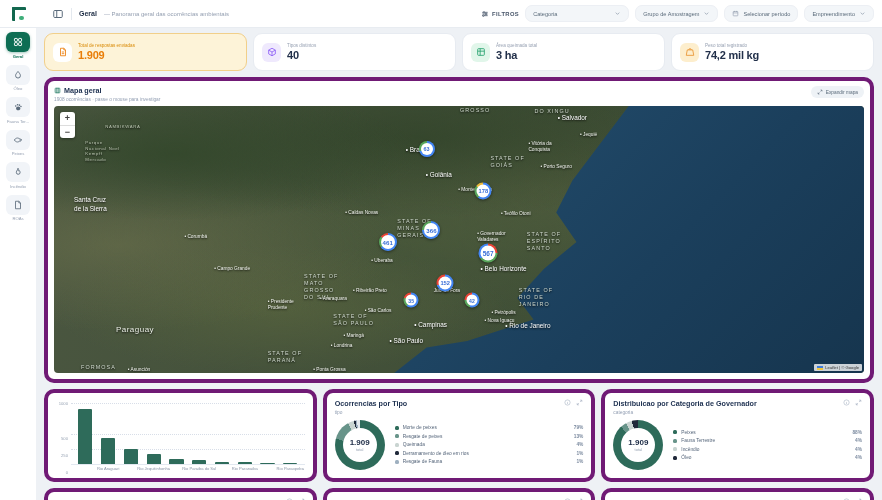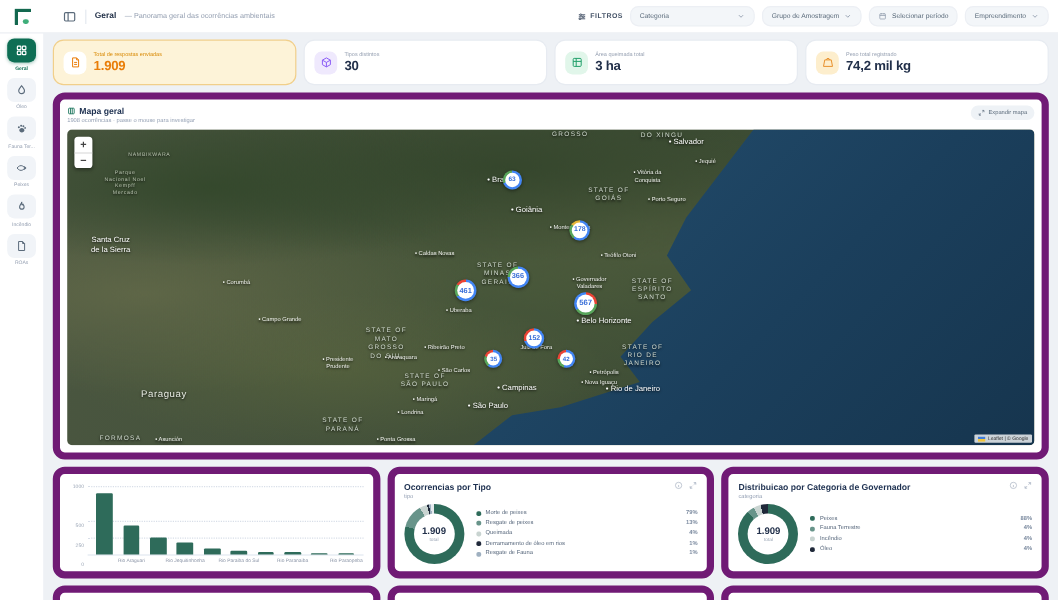--- a/index.html
+++ b/index.html
@@ -44,35 +44,35 @@
   .kpi{flex:1;height:38px;background:#fff;border:1px solid #e7ebf1;border-radius:9px;display:flex;align-items:center;gap:6px;padding:0 8px;cursor:pointer}
   .kpi.hl{background:#fdf3d8;border-color:#f1cf8a}
   .kpi-ic{width:19px;height:19px;border-radius:6px;display:flex;align-items:center;justify-content:center}
   .kpi-ic .i{width:10px;height:10px}
   .kpi-lb{font-size:4.6px;color:#98a2b3;margin-bottom:1.5px;white-space:nowrap}
   .kpi-v{font-size:11px;font-weight:700;color:#22304a;letter-spacing:-.2px;white-space:nowrap}
   .kpi.hl .kpi-lb{color:#d98a06}
   .kpi.hl .kpi-v{color:#e97d07}
 
   
-  .card{background:#fff;border:6px solid #701a75;border-radius:10px}
+  .card{background:#fff;border:4px solid #701a75;border-radius:10px}
   .c-head{display:flex;justify-content:space-between;align-items:flex-start}
   .c-title{font-size:7.2px;font-weight:700;color:#1d3050;display:flex;align-items:center;gap:3px}
   .c-sub{font-size:4.8px;color:#94a0b4;margin-top:1.5px}
   .c-icons{display:flex;gap:5px;color:#a7b1c2}
   .c-icons .i{width:7px;height:7px;cursor:pointer}
 
   
   .map-card{height:306px;padding:5px 6px 6px;display:flex;flex-direction:column;flex:none}
   .map-title-ic{width:7px;height:7px;color:#0e6e54}
   .expand-pill{display:flex;align-items:center;gap:3px;background:#eef2f6;border-radius:8px;padding:3px 6px;font-size:4.8px;color:#5b6b7b;cursor:pointer}
   .expand-pill .i{width:6px;height:6px}
   .map-body{position:relative;flex:1;margin-top:4px;border-radius:4px;overflow:hidden;cursor:grab;background-color:#46543b;background-image:radial-gradient(ellipse 30% 25% at 15% 18%,rgba(52,72,44,.95),transparent),radial-gradient(ellipse 42% 30% at 45% 12%,rgba(50,68,42,.85),transparent),radial-gradient(ellipse 35% 32% at 8% 52%,rgba(112,116,78,.55),transparent),radial-gradient(ellipse 28% 24% at 28% 76%,rgba(88,100,62,.7),transparent),radial-gradient(ellipse 45% 38% at 48% 48%,rgba(74,90,58,.65),transparent),radial-gradient(ellipse 30% 30% at 60% 30%,rgba(96,104,70,.5),transparent),linear-gradient(100deg,#4a5640,#3f4e36 60%,#44533a)}
   .ocean{position:absolute;inset:0;clip-path:polygon(71% 0,67% 16%,64% 28%,62% 40%,64.5% 51%,60.5% 61%,57.2% 72%,59.2% 80%,51% 88%,46% 90.5%,42% 100%,100% 100%,100% 0);background:radial-gradient(ellipse 45% 60% at 18% 45%,rgba(86,138,170,.35),transparent 60%),linear-gradient(135deg,#2d5c7f 0%,#234d6d 35%,#1b3f5c 70%,#16354e 100%)}
-  .ml{position:absolute;transform:translate(-50%,-50%);white-space:pre;text-align:center;line-height:1.3;text-shadow:0 1px 2px rgba(0,0,0,.85);pointer-events:none}
+  .ml{position:absolute;transform:translate(-50%,-50%);white-space:pre;text-align:left;line-height:1.3;text-shadow:0 1px 2px rgba(0,0,0,.85);pointer-events:none}
   .ml.state{font-size:5.4px;letter-spacing:1.1px;color:#cfd8cd;font-weight:500}
   .ml.area{font-size:4.3px;letter-spacing:.6px;color:#b9c4b0}
   .ml.city{font-size:4.8px;color:#f2f4ef}
   .ml.bigcity{font-size:6.4px;color:#fff;font-weight:500}
   .ml.country{font-size:8px;color:#e8ece4;letter-spacing:.5px}
   .cluster{position:absolute;transform:translate(-50%,-50%);border-radius:50%;box-shadow:0 1px 3px rgba(0,0,0,.45);cursor:pointer}
   .cluster-in{position:absolute;inset:2px;background:#fff;border-radius:50%;display:flex;align-items:center;justify-content:center;font-weight:700;color:#3a6fd8}
   .zoomctl{position:absolute;left:6px;top:6px;width:15px;background:#fff;border-radius:3px;box-shadow:0 1px 3px rgba(0,0,0,.35);overflow:hidden;z-index:5}
   .zbtn{height:13px;display:flex;align-items:center;justify-content:center;font-size:9px;font-weight:700;color:#444;cursor:pointer}
   .zbtn + .zbtn{border-top:1px solid #ddd}
@@ -266,21 +266,21 @@
           <div class="kpi-ic" style="background: rgb(239, 233, 253); color: rgb(139, 92, 246);">
             <span class="i">
               <svg viewBox="0 0 24 24" fill="none" stroke="currentColor" stroke-width="2">
                 <path d="M12 3l8 4.5v9L12 21l-8-4.5v-9z"></path>
                 <path d="M4 7.5l8 4.5 8-4.5M12 12v9"></path>
               </svg>
             </span>
           </div>
           <div>
             <div class="kpi-lb">Tipos distintos</div>
-            <div class="kpi-v">30</div>
+            <div class="kpi-v">40</div>
           </div>
         </div>
         <div class="kpi">
           <div class="kpi-ic" style="background: rgb(225, 246, 234); color: rgb(34, 160, 107);">
             <span class="i">
               <svg viewBox="0 0 24 24" fill="none" stroke="currentColor" stroke-width="2">
                 <rect x="4" y="4" width="16" height="16" rx="2"></rect>
                 <path d="M4 10h16M10 4v16"></path>
               </svg>
             </span>

